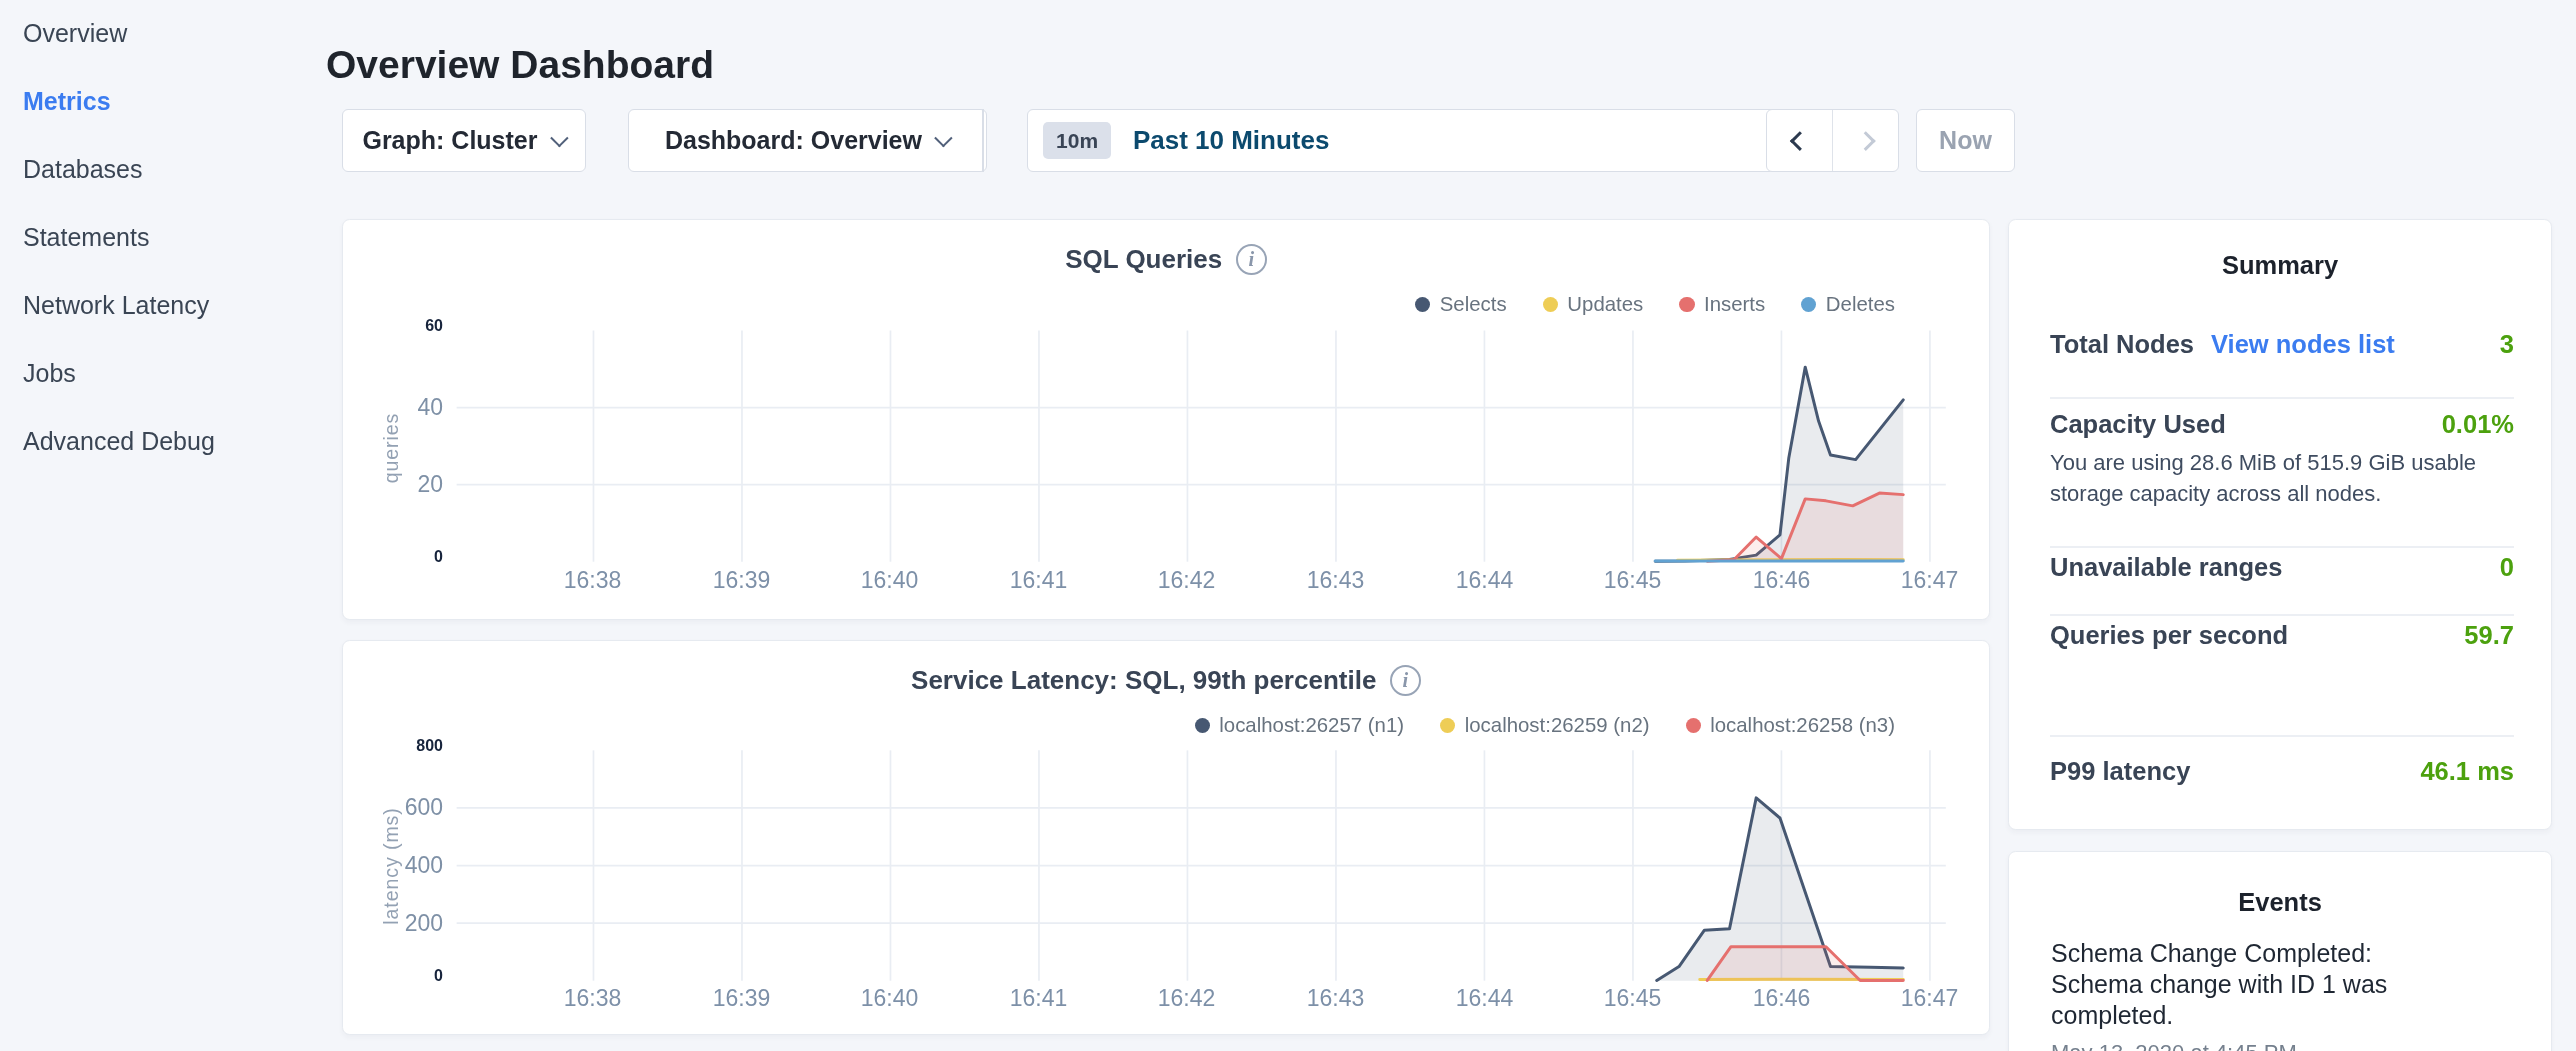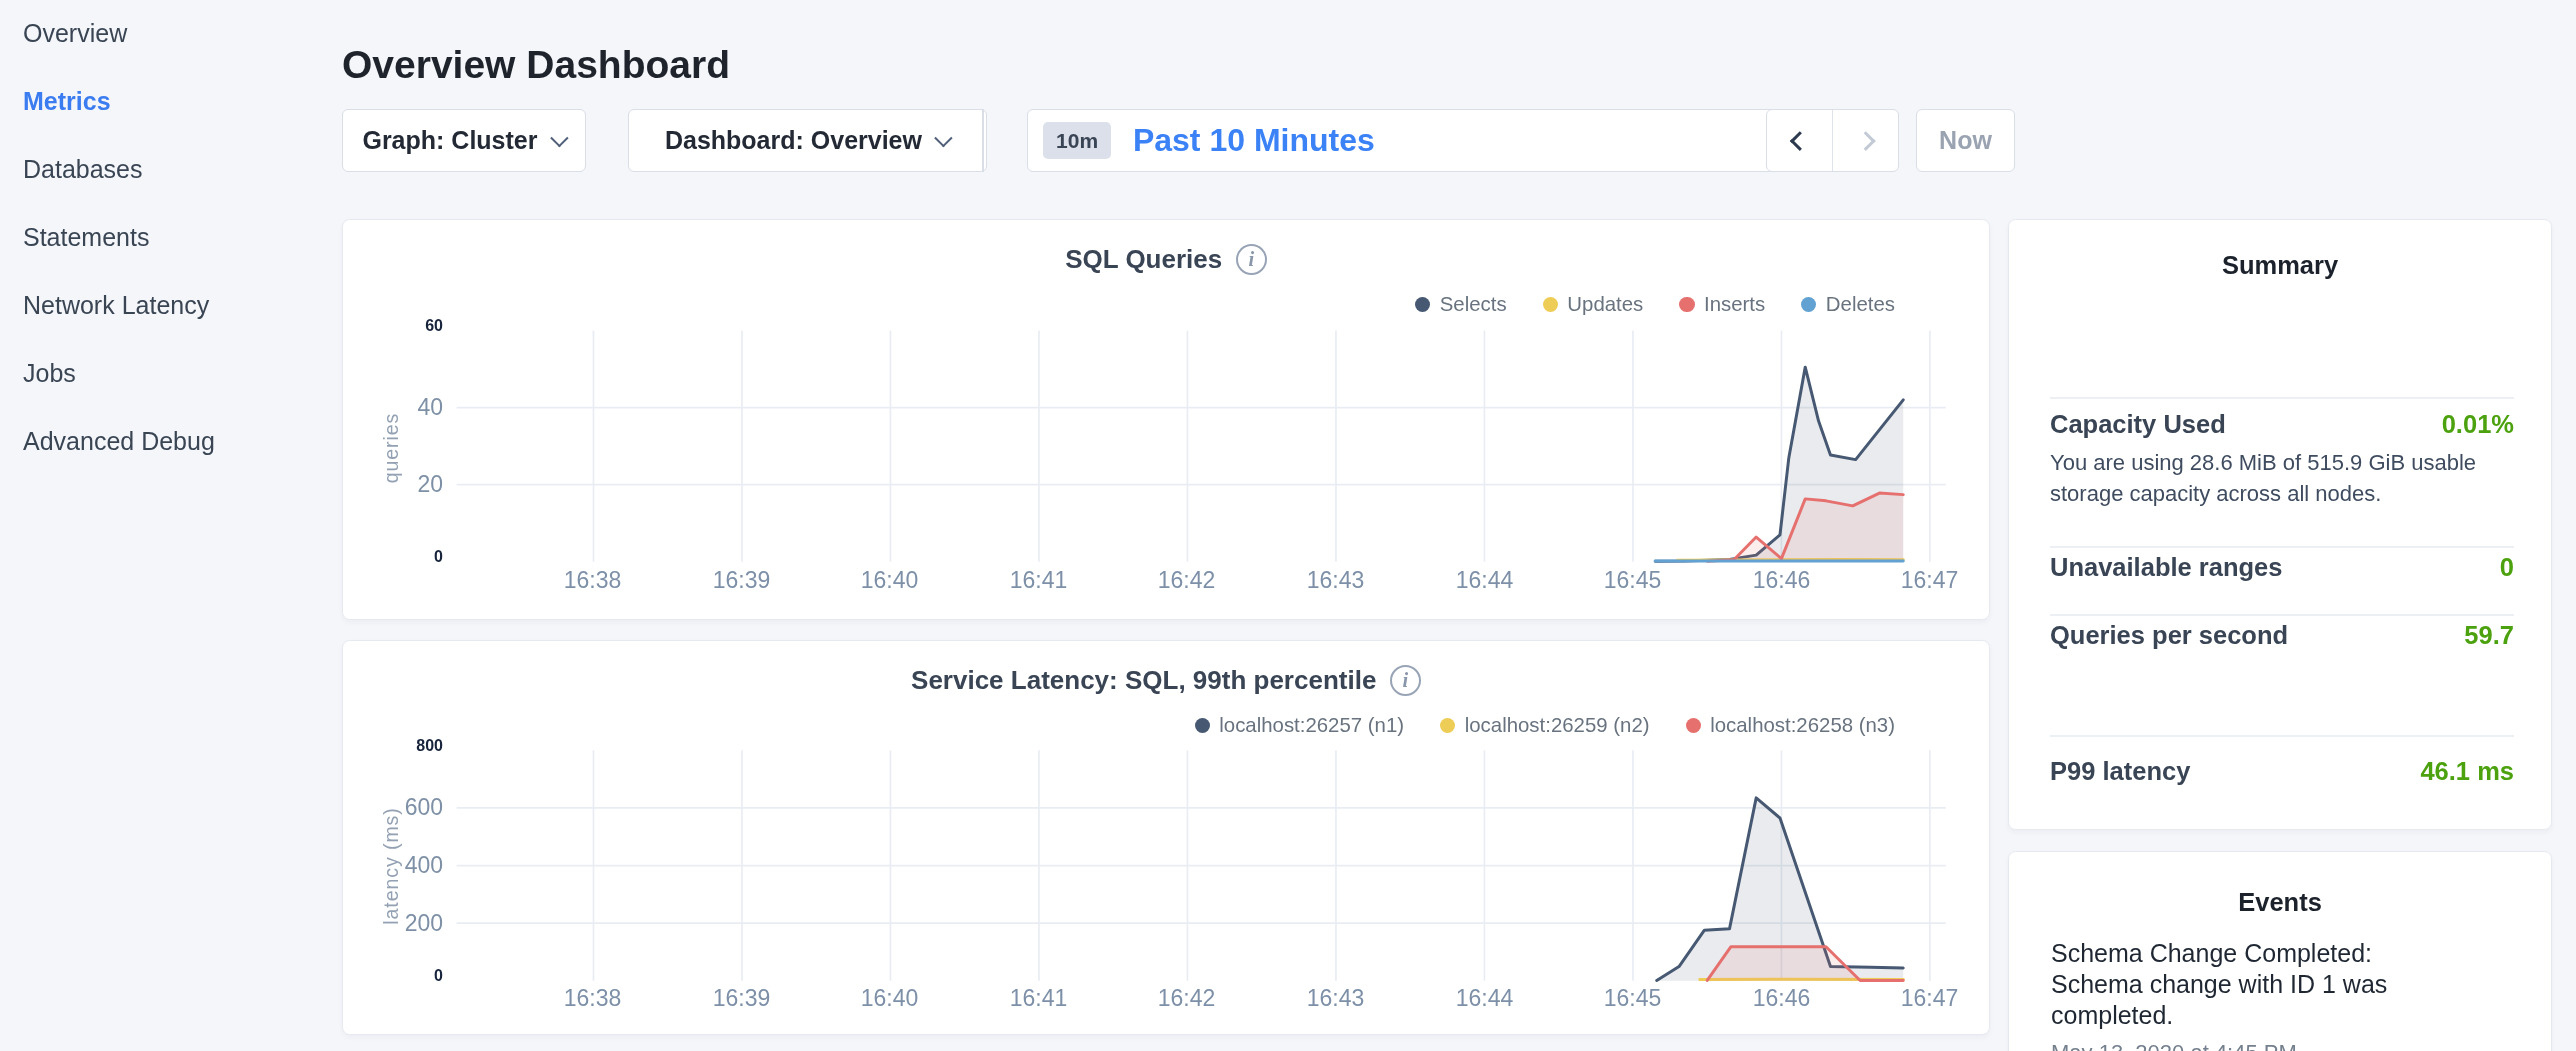--- a/index.html
+++ b/index.html
@@ -5,32 +5,32 @@
   html,body{margin:0;padding:0;background:#f4f6fa;}
   *{box-sizing:border-box;}
   #app{
     position:relative;width:2576px;height:1051px;overflow:hidden;
     background:#f4f6fa;font-family:"Liberation Sans",sans-serif;color:#394455;
   }
   
   .nav-item{position:absolute;left:23px;font-size:25px;color:#3a4554;cursor:pointer;white-space:nowrap;}
   .nav-item.active{color:#3b7cf0;font-weight:700;}
   
-  .page-title{position:absolute;left:342px;top:17px;font-size:39px;font-weight:600;color:#1f242c;}
+  .page-title{position:absolute;left:326px;top:17px;font-size:39px;font-weight:600;color:#1f242c;}
   .ctrl{
     position:absolute;top:109px;height:63px;background:#fff;border:1.7px solid #d9dee7;
     border-radius:6px;display:flex;align-items:center;justify-content:center;
     font-size:25px;font-weight:600;color:#242a35;cursor:pointer;
   }
   .chev{width:12.8px;height:12.8px;border-right:2.6px solid #51607a;border-bottom:2.6px solid #51607a;
     transform:rotate(45deg) translate(-1.7px,-1.7px);display:inline-block;margin-left:15.3px;}
   .tdivider{position:absolute;left:982px;top:109px;width:1.7px;height:63px;background:#d9dee7;}
   .timepicker{justify-content:flex-start;padding:0 25.5px 0 15.3px;}
   .range-badge{background:#dbe0ea;border-radius:5.1px;padding:6.8px 12.8px;font-size:21px;font-weight:700;color:#394455;}
-  .range-label{margin-left:22px;font-size:32px;font-weight:600;color:#3b82f6;}
+  .range-label{margin-left:22px;font-size:26px;font-weight:600;color:#0c4a6e;}
   .tp-chev{position:absolute;right:27px;top:24px;}
   .arrow-half{flex:1;height:100%;display:flex;align-items:center;justify-content:center;}
   .arrow-half + .arrow-half{border-left:1.7px solid #dfe3ea;}
   .chevL{width:13.6px;height:13.6px;border-left:3.4px solid #2c3a4f;border-bottom:3.4px solid #2c3a4f;transform:rotate(45deg);}
   .chevR{width:13.6px;height:13.6px;border-right:3.4px solid #c3cad6;border-top:3.4px solid #c3cad6;transform:rotate(45deg);}
   .now-btn{color:#9aa3b1;font-weight:700;}
   
   .card{position:absolute;background:#fff;border:1.7px solid #e6eaf0;border-radius:7.7px;
     box-shadow:0 2.6px 5.1px rgba(40,56,88,.04);}
   .chart-title-row{position:absolute;top:24px;left:0;width:100%;display:flex;align-items:center;justify-content:center;gap:13.6px;}
@@ -205,20 +205,24 @@
         <span style="left: 1033px;">16:44</span>
         <span style="left: 1181px;">16:45</span>
         <span style="left: 1330px;">16:46</span>
         <span style="left: 1478px;">16:47</span>
       </div>
   </section>
 
   <aside class="card" style="left:2008px;top:219px;width:544px;height:611px">
     <div class="panel-title" style="top:31px">Summary</div>
 
+    <div class="srow" style="top:110px">
+      <span class="slabel"><span>Total Nodes</span><a class="slink">View nodes list</a></span>
+      <span class="svalue">3</span>
+    </div>
     <div class="sdivider" style="top:177px"></div>
 
     <div class="srow" style="top:190px">
       <span class="slabel">Capacity Used</span>
       <span class="svalue">0.01%</span>
     </div>
     <p class="sdesc" style="top:205px">You are using 28.6 MiB of 515.9 GiB usable storage capacity across all nodes.</p>
     <div class="sdivider" style="top:326px"></div>
 
     <div class="srow" style="top:333px">

